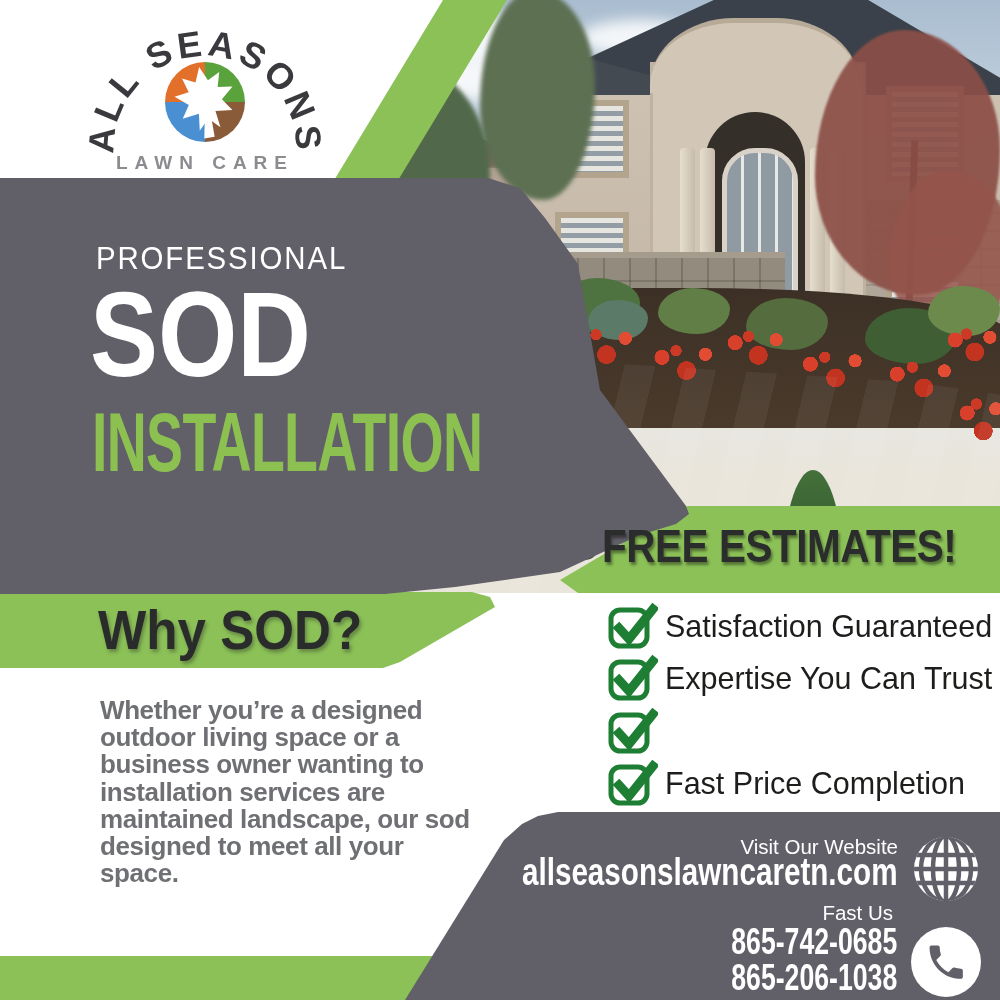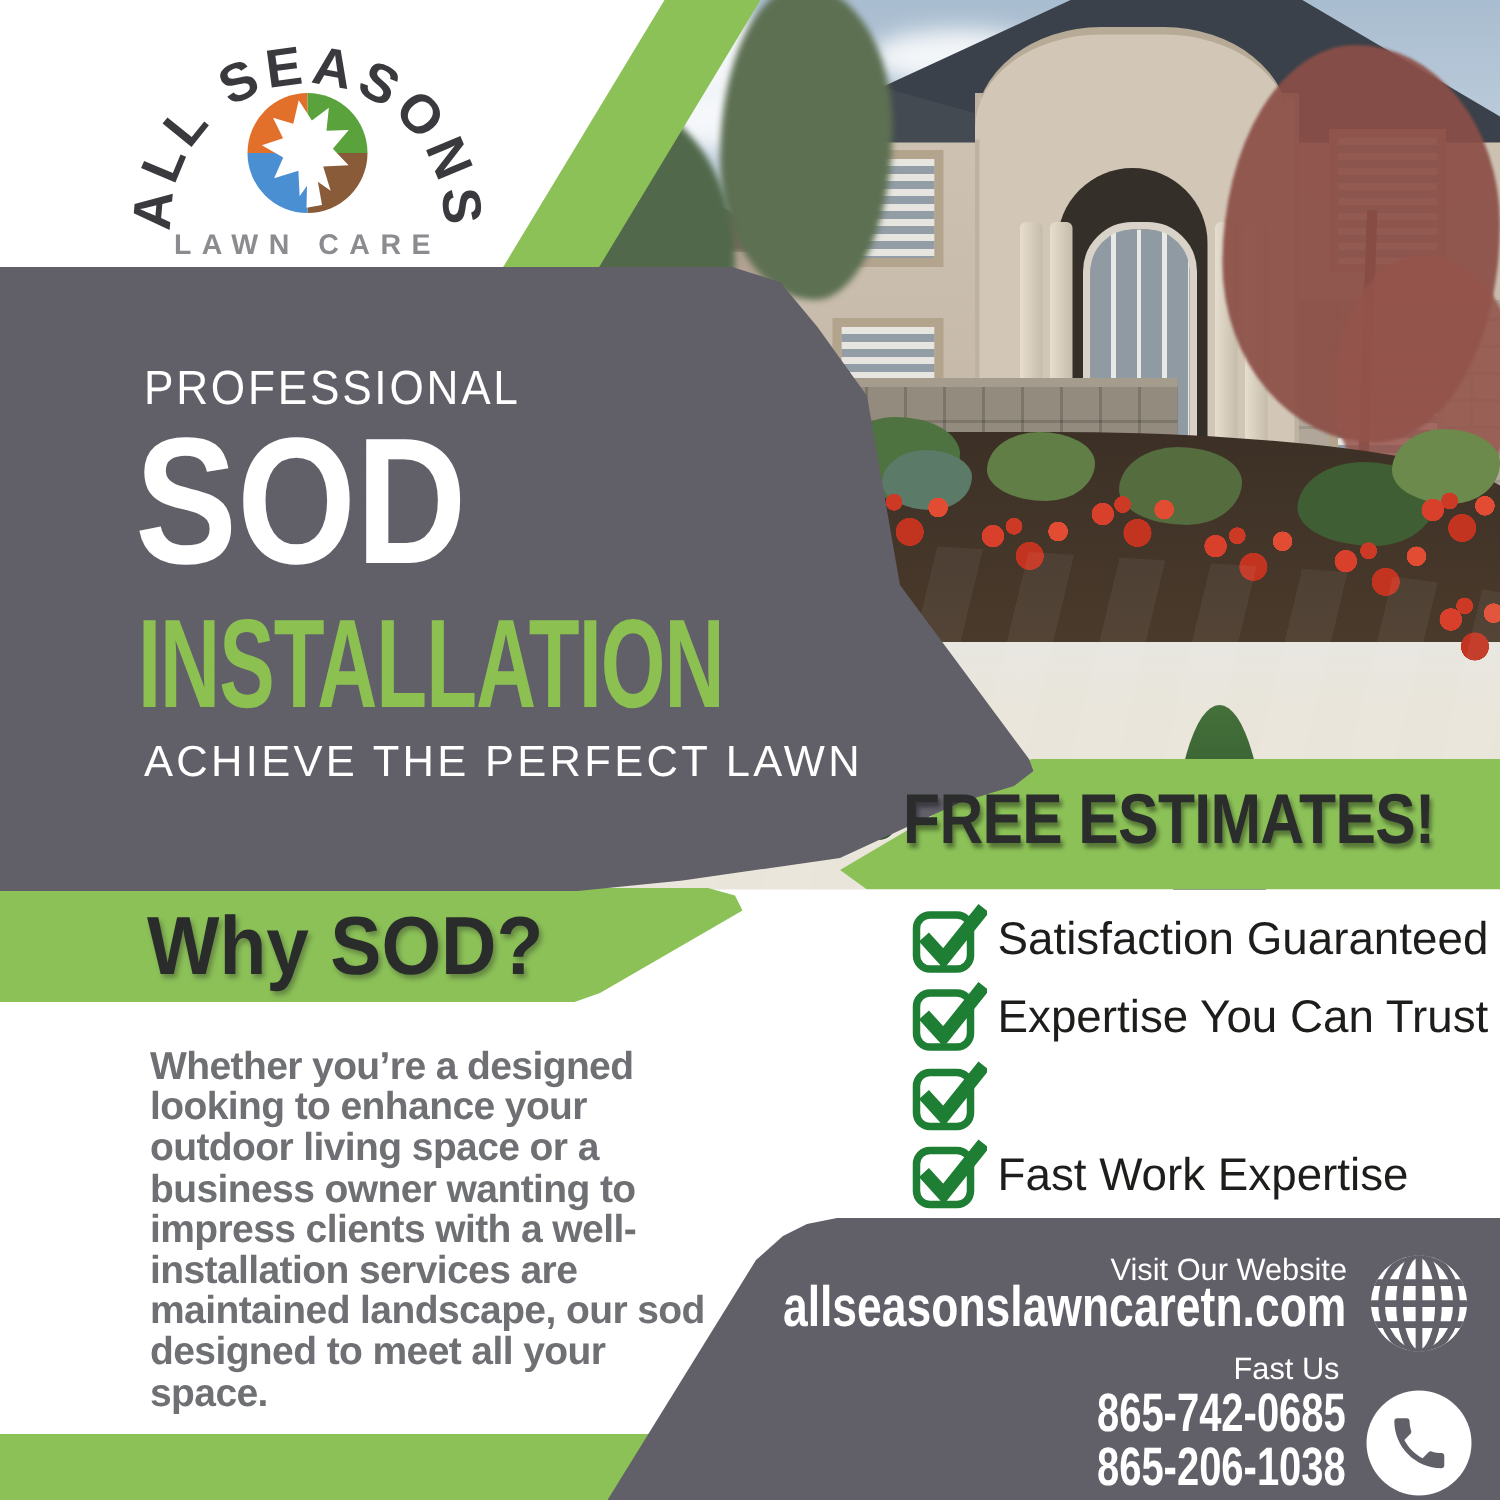--- a/index.html
+++ b/index.html
@@ -160,29 +160,26 @@
     </g>
     <text font-family="Liberation Sans, sans-serif" font-size="36" font-weight="700" fill="#3A393D" letter-spacing="4">
       <textPath href="#arcPath" startOffset="50%" text-anchor="middle">ALL SEASONS</textPath>
     </text>
     <text x="145" y="155" text-anchor="middle" font-family="Liberation Sans, sans-serif" font-size="19" font-weight="700" fill="#8C8C90" letter-spacing="7">LAWN CARE</text>
   </svg>
 
   <div class="abs hero-eyebrow nowrap" style="left:96px;top:240px;z-index:6;">PROFESSIONAL</div>
   <div class="abs hero-sod nowrap" style="left:90px;top:280px;z-index:6;">SOD</div>
   <div class="abs hero-inst nowrap" style="left:92px;top:400px;z-index:6;">INSTALLATION</div>
-  <div class="abs hero-tag nowrap" style="left:96px;top:492px;z-index:6;">ACHIEVE THE PERFECT LAWN</div>
 
   <div class="abs why-h nowrap" style="left:98px;top:598px;z-index:6;">Why SOD?</div>
   <div class="abs" style="left:100px;top:697px;z-index:6;">
     <div class="body-line">Whether you’re a designed</div>
-    <div class="body-line">looking to enhance your</div>
     <div class="body-line">outdoor living space or a</div>
     <div class="body-line">business owner wanting to</div>
-    <div class="body-line">impress clients with a well-</div>
     <div class="body-line">installation services are</div>
     <div class="body-line">maintained landscape, our sod</div>
     <div class="body-line">designed to meet all your</div>
     <div class="body-line">space.</div>
   </div>
 
   <div class="abs free nowrap" style="left:602px;top:518px;z-index:6;">FREE ESTIMATES!</div>
 
   <div class="abs" style="left:608px;top:601px;width:392px;height:210px;z-index:6;">
     <svg class="abs" style="left:0;top:0;" width="50" height="50" viewBox="0 0 50 50">
@@ -199,21 +196,21 @@
 
     <svg class="abs" style="left:0;top:105px;" width="50" height="50" viewBox="0 0 50 50">
       <rect x="3" y="9" width="36" height="36" rx="9" fill="none" stroke="#1E7E34" stroke-width="5"></rect>
       <path d="M11 27 L21 38 L45 8" fill="none" stroke="#1E7E34" stroke-width="9" stroke-linecap="square"></path>
     </svg>
 
     <svg class="abs" style="left:0;top:157px;" width="50" height="50" viewBox="0 0 50 50">
       <rect x="3" y="9" width="36" height="36" rx="9" fill="none" stroke="#1E7E34" stroke-width="5"></rect>
       <path d="M11 27 L21 38 L45 8" fill="none" stroke="#1E7E34" stroke-width="9" stroke-linecap="square"></path>
     </svg>
-    <div class="abs check-label nowrap" style="left:57px;top:165px;">Fast Work Expertise</div>
+    <div class="abs check-label nowrap" style="left:57px;top:165px;">Fast Price Completion</div>
   </div>
 
   <div class="abs c-small nowrap ralign" style="right:102px;top:835px;z-index:6;">Visit Our Website</div>
   <div class="abs c-site nowrap ralign" style="right:102px;top:851px;z-index:6;">allseasonslawncaretn.com</div>
   <div class="abs c-small nowrap ralign" style="right:107px;top:901px;z-index:6;">Fast Us</div>
   <div class="abs c-phone nowrap ralign" style="right:103px;top:921px;z-index:6;">865-742-0685</div>
   <div class="abs c-phone nowrap ralign" style="right:103px;top:957px;z-index:6;">865-206-1038</div>
 
   <svg class="abs" style="left:910px;top:834px;z-index:6;" width="72" height="72" viewBox="0 0 72 72">
     <defs>

